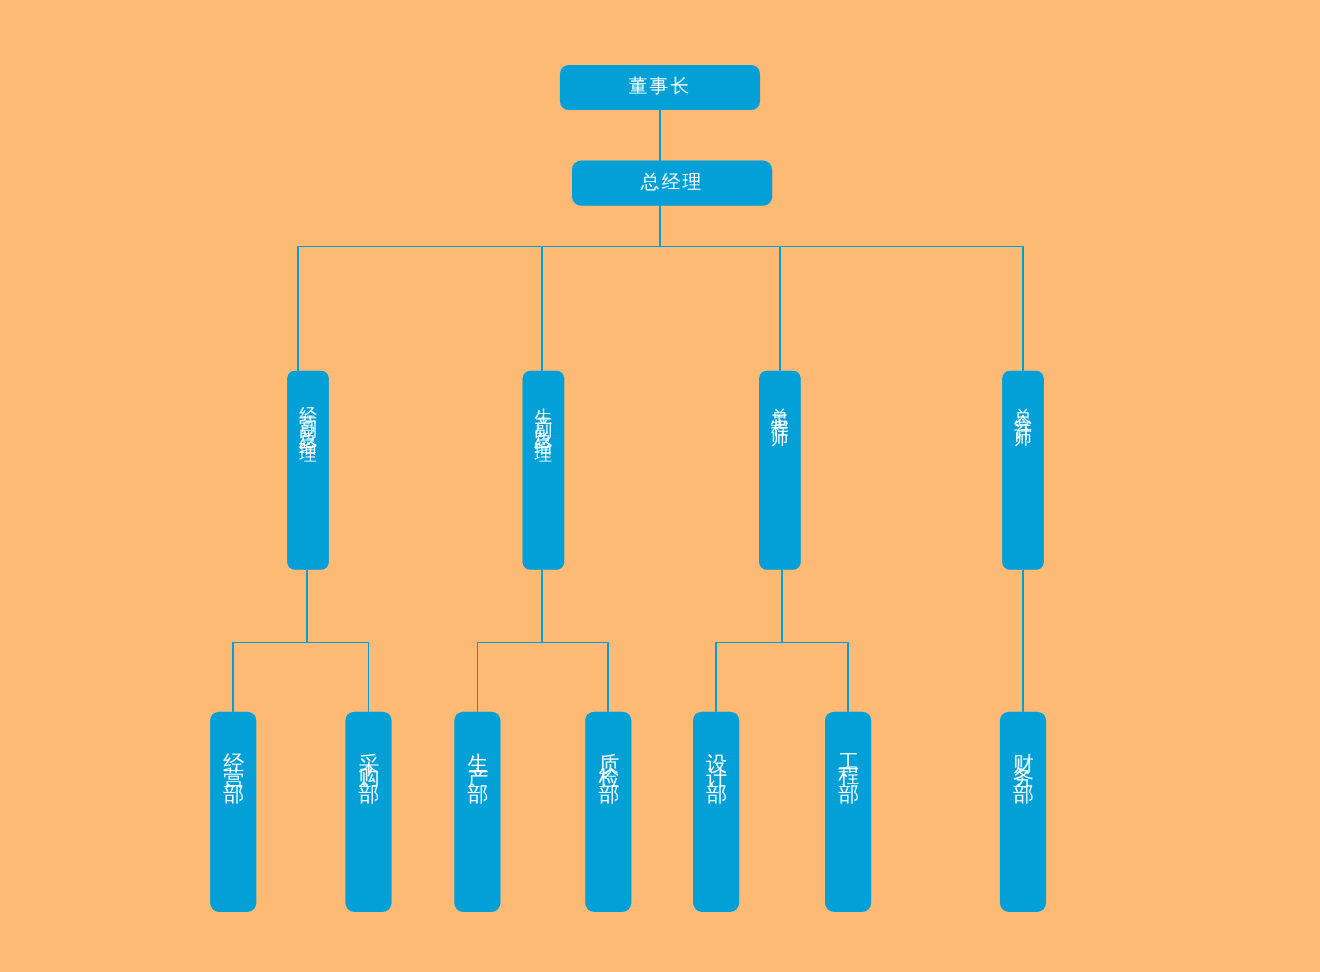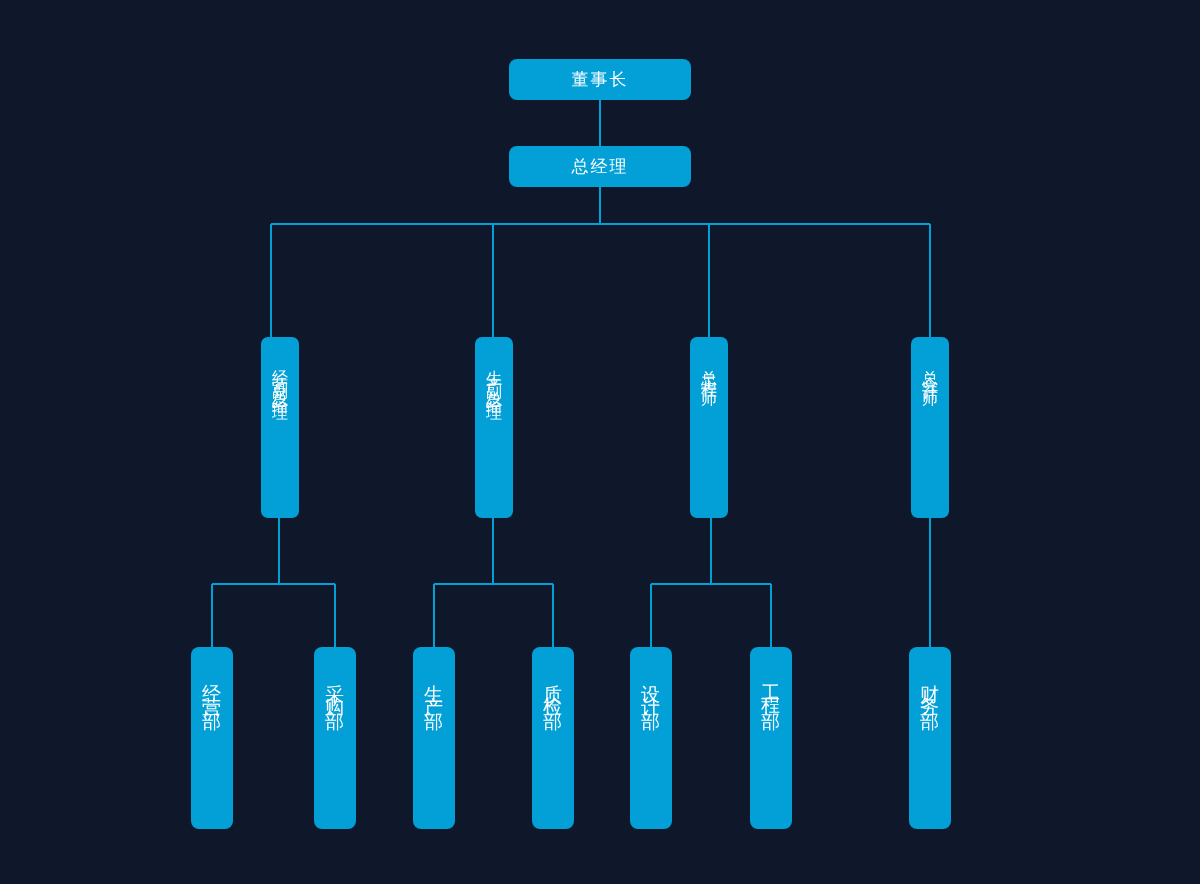--- a/index.html
+++ b/index.html
@@ -8,21 +8,21 @@
     padding: 0;
     background: #ffffff;
   }
   body {
     font-family: "DejaVu Sans", "Liberation Sans", sans-serif;
   }
   #org-chart {
     position: relative;
     width: 1200px;
     height: 884px;
-    background: #0f172a;
+    background: #fdba74;
     overflow: hidden;
   }
   #connector-layer {
     position: absolute;
     left: 0;
     top: 0;
     width: 1200px;
     height: 884px;
     pointer-events: none;
   }
@@ -124,21 +124,21 @@
       <line x1="771" y1="584" x2="771" y2="647"></line>
 
       <line x1="930" y1="518" x2="930" y2="647"></line>
     </g>
   </svg>
 
   <div class="node horizontal" style="left:509px; top:59px;">
     <span class="label">董事长</span>
   </div>
 
-  <div class="node horizontal" style="left:509px; top:146px;">
+  <div class="node horizontal" style="left:520px; top:146px;">
     <span class="label">总经理</span>
   </div>
 
   <div class="node vertical" style="left:261px; top:337px;">
     <span class="label">经营副总经理</span>
   </div>
 
   <div class="node vertical" style="left:475px; top:337px;">
     <span class="label">生产副总经理</span>
   </div>

